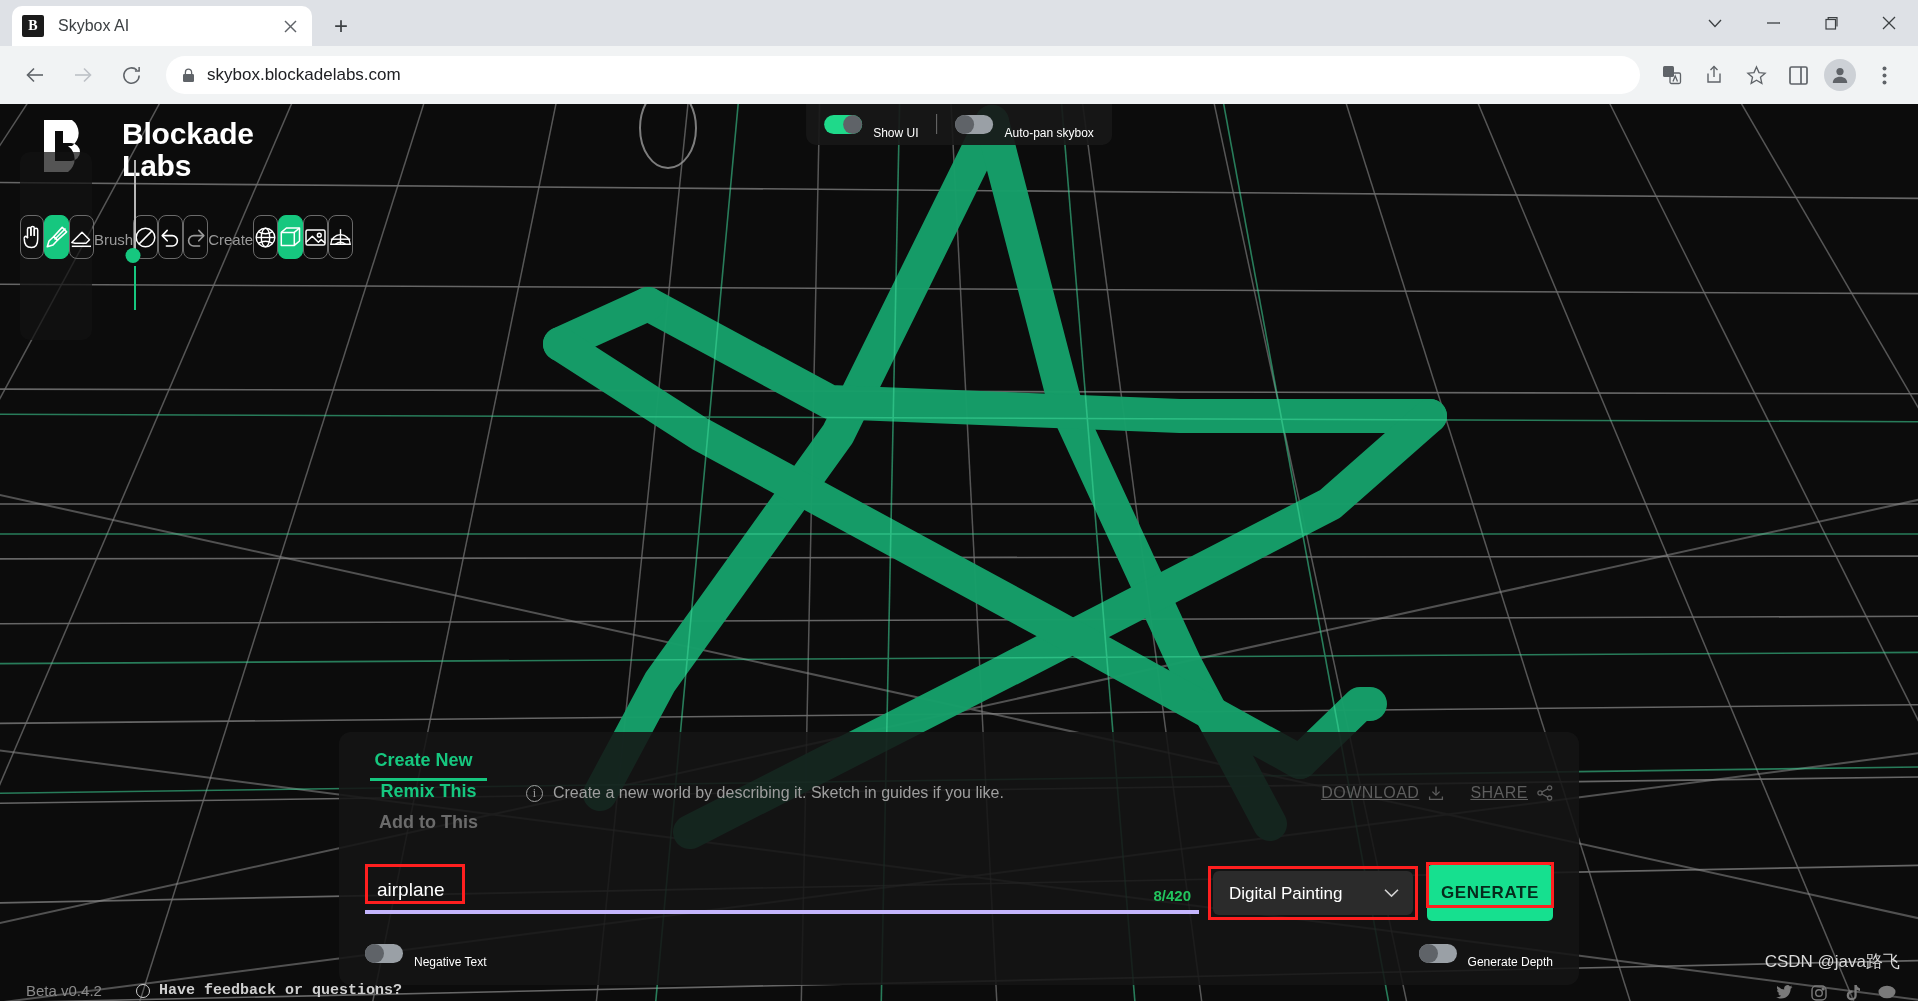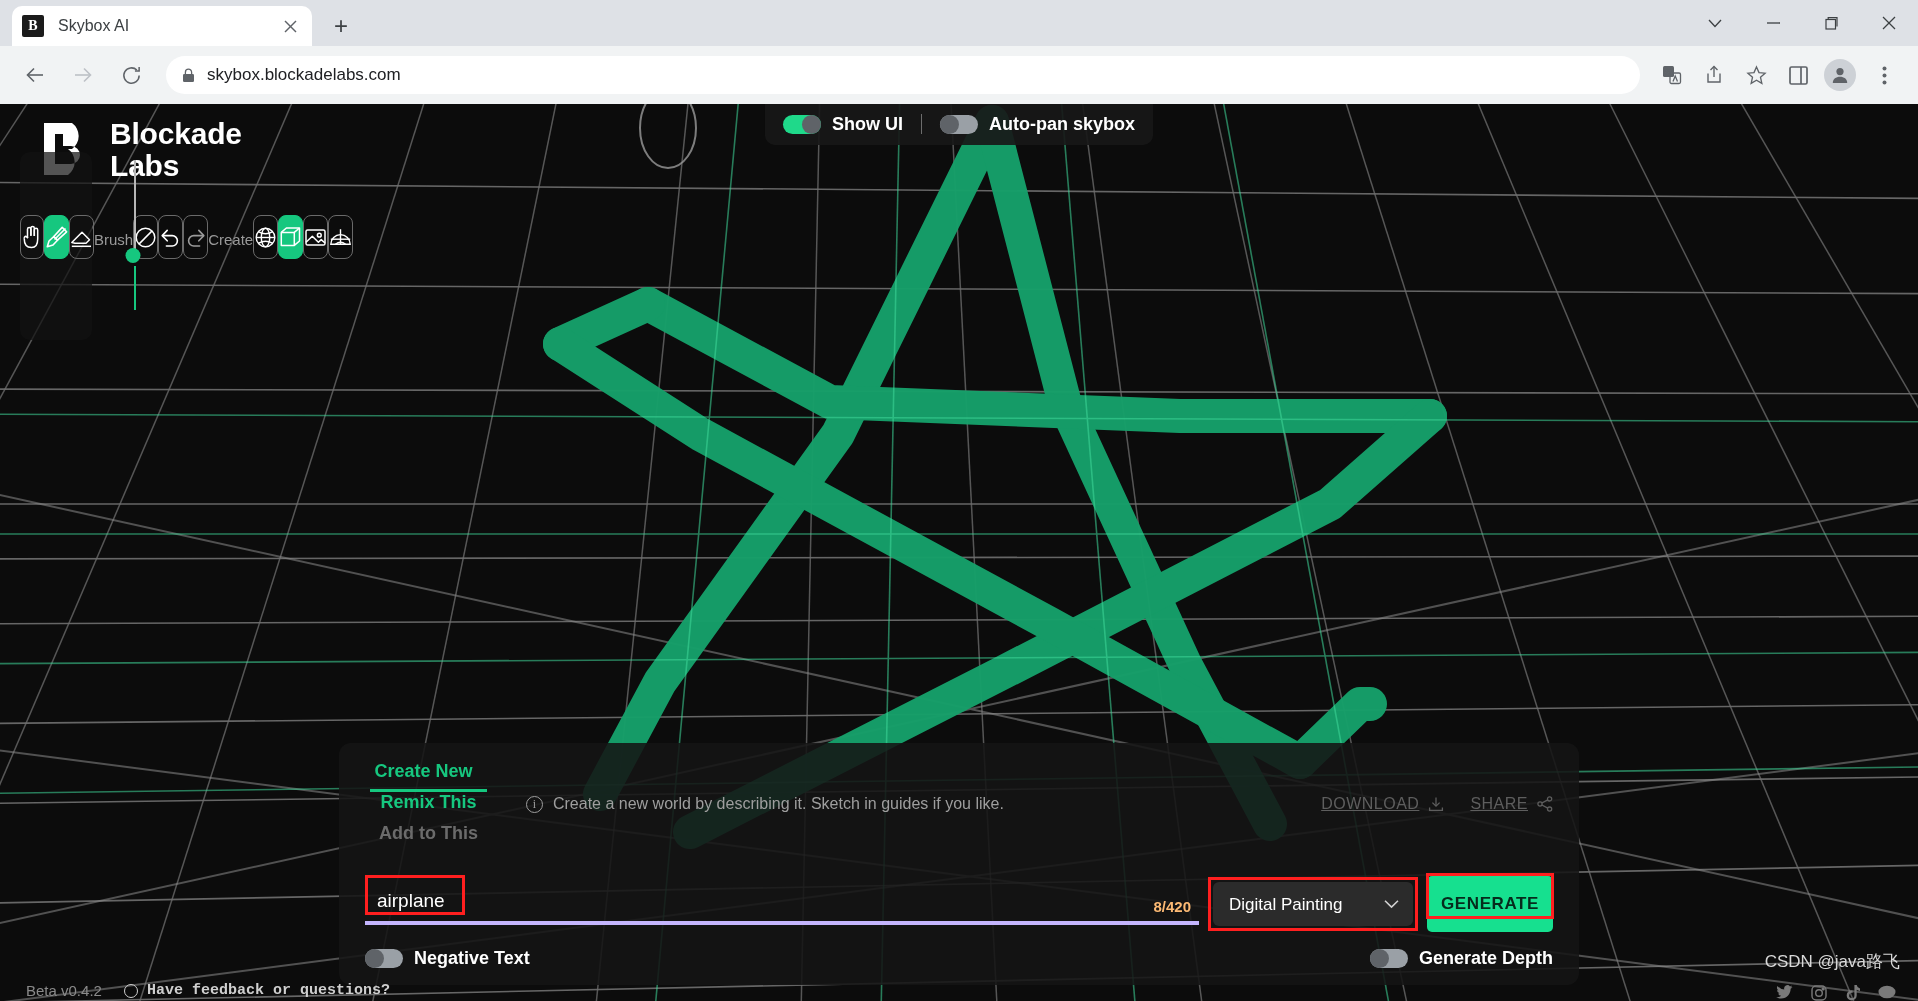--- a/index.html
+++ b/index.html
@@ -109,21 +109,21 @@
     position: absolute; top: 104px; left: 0;
     width: 1918px; height: 897px;
     background: #0c0c0c;
     overflow: hidden;
   }
   .canvas-svg { position: absolute; inset: 0; width: 100%; height: 100%; }
 
   
   .brand {
     position: absolute; left: 42px; top: 14px;
-    display: flex; align-items: center; gap: 16px;
+    display: flex; gap: 28px;
     z-index: 6;
   }
   .brand-mark {
     width: 52px; height: 58px;
     color: #fff;
   }
   .brand-text {
     color: #ffffff;
     font-size: 30px; font-weight: 700;
     line-height: 1.08;
@@ -151,21 +151,21 @@
   }
   .toggle.on  { background: #1fd98a; }
   .toggle.off { background: #9aa0a6; }
   .toggle .knob {
     position: absolute; top: 0px;
     width: 19px; height: 19px; border-radius: 50%;
     background: #5f6368;
   }
   .toggle.on .knob  { right: 0; }
   .toggle.off .knob { left: 0; }
-  .toggle-label { color: #fff; font-size: 18px; font-weight: 700; white-space: nowrap; }
+  .toggle-label { color: #fff; font-size: 12px; font-weight: 400; white-space: nowrap; margin-top: 18px; }
   .topbar-sep { width: 1px; height: 20px; background: #6e6e6e; }
 
   
   .lefttool {
     position: absolute; left: 20px; top: 48px;
     width: 72px;
     background: rgba(18,18,18,0.72);
     border-radius: 10px;
     display: flex; flex-direction: row; align-items: center;
     padding: 8px 0 14px;
@@ -275,21 +275,21 @@
     border-bottom: 4px solid #c4b5fd;
     color: #ffffff;
     font-size: 19px;
     font-family: "Liberation Sans", sans-serif;
     padding: 6px 70px 9px 12px;
     outline: none;
   }
   .prompt-input::placeholder { color: #7a7a7a; }
   .charcount {
     position: absolute; right: 8px; bottom: 10px;
-    color: #fdba74; font-size: 15px; font-weight: 700;
+    color: #22c55e; font-size: 15px; font-weight: 700;
     pointer-events: none;
   }
   .redbox-input {
     position: absolute; left: 0px; top: -9px;
     width: 100px; height: 40px;
     border: 3px solid #ff1f1f;
     pointer-events: none;
   }
   .style-select-wrap { position: relative; }
   .style-select {
@@ -335,21 +335,21 @@
 
   .pp-row3 {
     display: flex; align-items: center;
     margin-top: 16px;
   }
   .pp-row3 .right { margin-left: auto; }
 
   
   .footer {
     position: absolute; left: 26px; bottom: 2px;
-    display: flex; align-items: center; gap: 22px;
+    display: flex; align-items: center; gap: 34px;
     color: #8a8a8a; font-size: 15px;
     z-index: 6;
   }
   .footer .fb { display: flex; align-items: center; gap: 9px; color: #cfcfcf; font-weight: 700; cursor: pointer; font-family: Liberation Mono, monospace; }
   .footer .q-circle {
     width: 14px; height: 14px; border-radius: 50%;
     border: 1px solid #cfcfcf;
   }
   .watermark {
     position: absolute; right: 18px; bottom: 28px;

